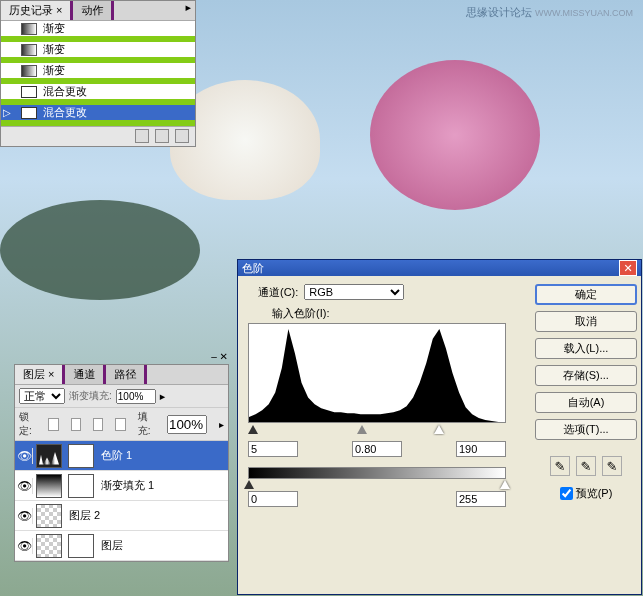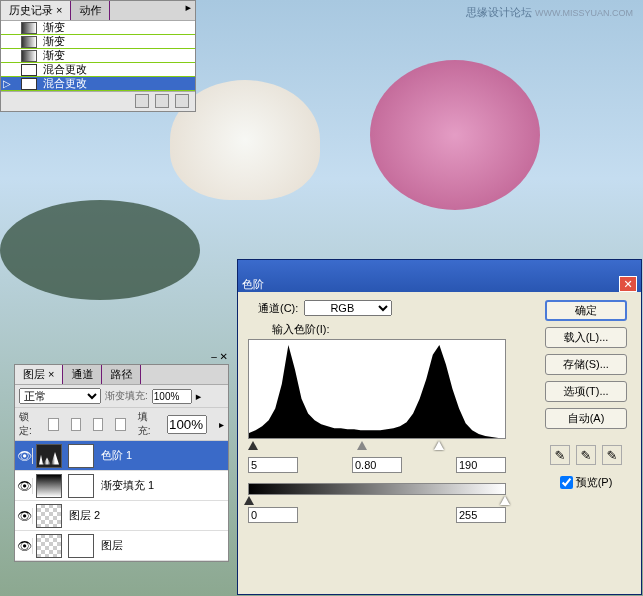--- a/index.html
+++ b/index.html
@@ -6,65 +6,65 @@
 body { width: 643px; height: 596px; background: linear-gradient(180deg, #a8c8e0 0%, #c5ddf0 30%, #8ca890 100%); position: relative; overflow: hidden; }
 
 
 .bg-scene { position: absolute; inset: 0; z-index: 0; }
 .watermark { position: absolute; top: 5px; right: 10px; font-size: 11px; color: #5a7a98; z-index: 1; margin-left: 28px; }
 .watermark .sub { color: #889bb0; font-size: 9px; margin-left: 3px; }
 
 
 .history-panel { position: absolute; top: 0; left: 0; width: 196px; background: #e6e6e6; border: 1px solid #888; z-index: 5; font-size: 11px; }
 .tab-bar { background: #d6d6d6; display: flex; border-bottom: 1px solid #aaa; }
-.tab { padding: 2px 8px; font-size: 11px; border-right: 1px solid #701a75; background: #e6e6e6; }
+.tab { padding: 2px 8px; font-size: 11px; border-right: 3px solid #701a75; background: #e6e6e6; }
 .tab.inactive { background: #ccc; }
 .tab-close { margin-left: auto; padding: 0 4px; }
 .history-list { background: #fff; }
-.history-item { display: flex; align-items: center; height: 14px; border-bottom: 1px solid #84cc16; padding-left: 20px; }
+.history-item { display: flex; align-items: center; height: 21px; border-bottom: 6px solid #84cc16; padding-left: 20px; }
 .history-item.selected { background: #3a6ac8; color: #fff; }
 .history-item .hicon { width: 16px; height: 12px; background: linear-gradient(90deg, #333, #fff); margin-right: 6px; border: 1px solid #555; }
 .history-item.mix .hicon { background: #fff; border: 1px solid #333; }
 .history-item .arrow { position: absolute; left: 2px; font-size: 10px; }
 .history-footer { background: #e6e6e6; height: 20px; display: flex; justify-content: flex-end; gap: 6px; padding: 2px 6px; border-top: 1px solid #aaa; }
 .hf-icon { width: 14px; height: 14px; border: 1px solid #888; background: #ddd; }
 
 
 .layers-panel { position: absolute; top: 364px; left: 14px; width: 215px; background: #e6e6e6; border: 1px solid #888; z-index: 5; font-size: 11px; }
 .panel-min { position: absolute; top: -14px; right: 0; font-size: 10px; }
 .layer-controls { padding: 3px 4px; display: flex; gap: 4px; align-items: center; border-bottom: 1px solid #ccc; }
-.layer-controls select { font-size: 11px; width: 82px; }
+.layer-controls select { font-size: 11px; width: 46px; }
 .layer-controls .lbl { font-size: 10px; color: #666; }
 .layer-controls input { width: 40px; font-size: 10px; }
 .lock-row { padding: 2px 4px; display: flex; gap: 12px; align-items: center; border-bottom: 1px solid #ccc; font-size: 10px; }
 .lock-row .lbl { color: #333; }
 .lock-icon { width: 13px; height: 13px; border: 1px solid #999; background: #fff; }
 .layers-list { background: #fff; }
 .layer-row { display: flex; align-items: center; height: 30px; border-bottom: 1px solid #ddd; padding: 2px; }
 .layer-row.selected { background: #3a6ac8; color: #fff; }
 .eye { width: 16px; height: 16px; display: flex; align-items: center; justify-content: center; border-right: 1px solid #ddd; font-size: 12px; }
 .thumb { width: 26px; height: 24px; margin: 0 3px; border: 1px solid #555; background: #fff; }
 .thumb.histogram { background: #222; position: relative; }
 .thumb.histogram::after { content:''; position:absolute; left:2px; right:2px; bottom:2px; height:14px; background: linear-gradient(90deg,#fff 0%,#fff 20%,#222 25%,#fff 40%,#222 60%,#fff 80%); clip-path: polygon(0 100%, 10% 30%, 20% 100%, 40% 50%, 60% 100%, 80% 10%, 100% 100%); }
 .thumb.mask { background: #fff; }
 .thumb.gradient { background: linear-gradient(180deg, #000, #fff); }
 .thumb.checker { background: repeating-conic-gradient(#ccc 0% 25%, #fff 0% 50%) 50%/8px 8px; }
 .layer-name { font-size: 11px; margin-left: 4px; }
 
 
 .levels-dialog { position: absolute; top: 259px; left: 237px; width: 405px; height: 336px; background: #ece9d8; border: 1px solid #0a246a; z-index: 10; font-size: 11px; }
-.dlg-titlebar { height: 32px; background: linear-gradient(180deg, #3b6bcc, #2956b2); display: flex; align-items: flex-end; padding: 0 4px; color: #fff; }
+.dlg-titlebar { height: 16px; background: linear-gradient(180deg, #3b6bcc, #2956b2); display: flex; align-items: center; padding: 0 4px; color: #fff; }
 .dlg-close { margin-left: auto; width: 18px; height: 16px; background: #e25040; color: #fff; display: flex; align-items: center; justify-content: center; border: 1px solid #fff; font-size: 11px; }
 .dlg-body { padding: 8px 10px; display: flex; }
 .dlg-left { flex: 1; }
 .dlg-right { width: 90px; display: flex; flex-direction: column; gap: 6px; align-items: center; }
-.dlg-btn { width: 82px; height: 21px; background: #f5f3e9; border: 1px solid #888; border-radius: 3px; font-size: 11px; }
+.dlg-btn { width: 102px; height: 21px; background: #f5f3e9; border: 1px solid #888; border-radius: 3px; font-size: 11px; }
 .dlg-btn.default { border: 2px solid #4a7ad8; }
 .channel-row { display: flex; align-items: center; gap: 6px; margin-bottom: 6px; padding-left: 10px; }
-.channel-row select { width: 88px; font-size: 11px; text-align: center; }
+.channel-row select { width: 100px; font-size: 11px; }
 .section-lbl { font-size: 11px; margin-bottom: 2px; margin-left: 24px; }
 .histogram-box { width: 258px; height: 100px; border: 1px solid #888; background: #fff; position: relative; margin-bottom: 2px; }
 .hist-svg { width: 100%; height: 100%; }
 .slider-track { width: 258px; height: 12px; position: relative; margin-bottom: 4px; }
 .slider-track.gradient-track { background: linear-gradient(90deg, #000, #fff); border: 1px solid #888; }
 .slider-handle { position: absolute; top: 0; width: 10px; height: 10px; margin-left: -5px; }
 .slider-handle::after { content:''; display:block; width:0; height:0; border-left:5px solid transparent; border-right:5px solid transparent; border-bottom:9px solid #333; }
 .slider-handle.gray::after { border-bottom-color: #888; }
 .slider-handle.white::after { border-bottom-color: #fff; filter: drop-shadow(0 0 1px #333); }
 .input-row { display: flex; justify-content: space-between; width: 258px; margin-bottom: 10px; }
@@ -209,24 +209,25 @@
         <div class="slider-handle" style="left:0%;top:12px"></div>
         <div class="slider-handle white" style="left:100%;top:12px"></div>
       </div>
       <div class="input-row" style="margin-top:12px">
         <input value="0" style="">
         <input value="255" style="">
       </div>
     </div>
     <div class="dlg-right">
       <button class="dlg-btn default">确定</button>
+      <button class="dlg-btn">取消</button>
       <button class="dlg-btn">载入(L)...</button>
       <button class="dlg-btn">存储(S)...</button>
+      <button class="dlg-btn">自动(A)</button>
       <button class="dlg-btn">选项(T)...</button>
-      <button class="dlg-btn">自动(A)</button>
       <div class="eyedroppers">
         <div class="eyedropper">✎</div>
         <div class="eyedropper">✎</div>
         <div class="eyedropper">✎</div>
       </div>
       <div class="preview-row">
         <input type="checkbox" checked="" style="">
         <span>预览(P)</span>
       </div>
     </div>

